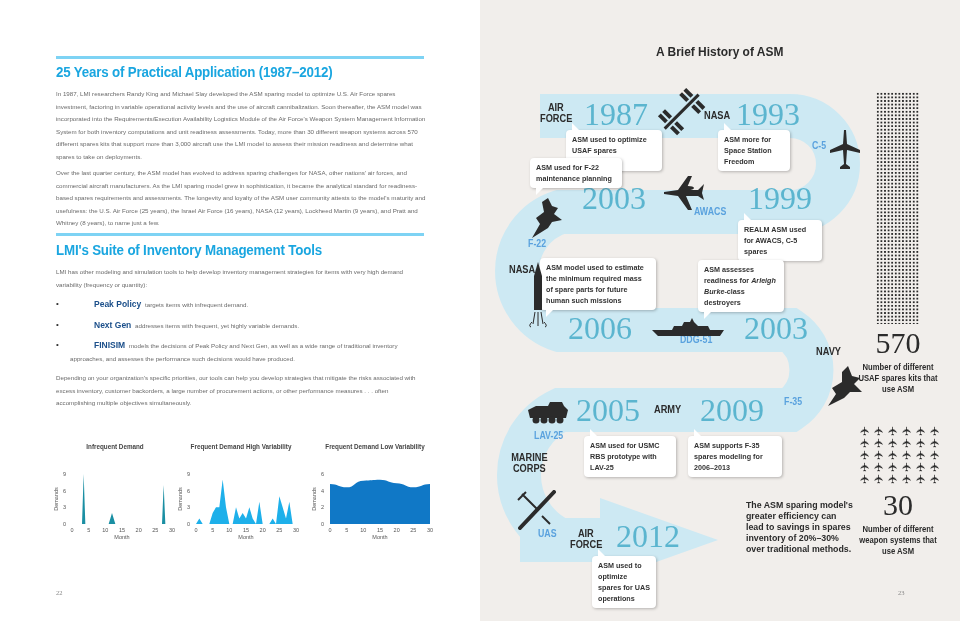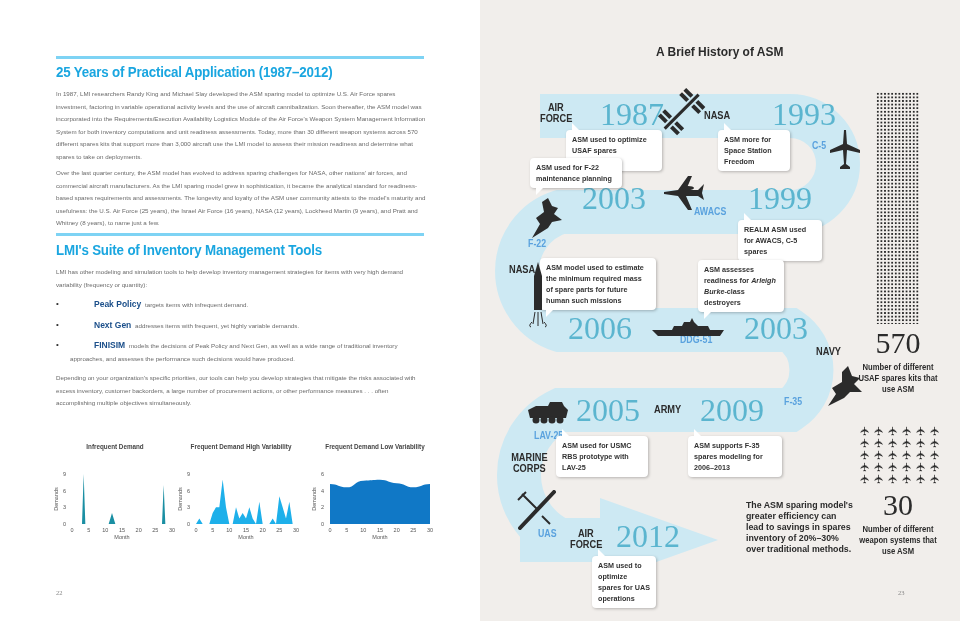--- a/index.html
+++ b/index.html
@@ -108,22 +108,22 @@
 <svg width="960" height="621" style="position:absolute;left:0;top:0">
   <g id="path-g" fill="none" stroke="#cde9f3" stroke-width="44" stroke-linecap="butt">
     <path d="M540 116 L790 116 A48 48 0 0 1 790 212 L560 212 A62 62 0 0 0 560 330 L790 330 A48 48 0 0 1 790 410 L560 410 A72 72 0 0 0 560 540 L560 540"></path>
   </g>
   <path d="M520 518 L600 518 L600 498 L718 540 L600 582 L600 562 L520 562 Z" fill="#cde9f3"></path>
   <rect x="540" y="518" width="80" height="44" fill="#cde9f3"></rect>
 </svg>
 
 <div class="rt-title">A Brief History of ASM</div>
 
-<div class="year" style="left:600px;top:98px">1987</div>
-<div class="year" style="left:772px;top:98px">1993</div>
+<div class="year" style="left:584px;top:98px">1987</div>
+<div class="year" style="left:736px;top:98px">1993</div>
 <div class="year" style="left:748px;top:182px">1999</div>
 <div class="year" style="left:582px;top:182px">2003</div>
 <div class="year" style="left:568px;top:312px">2006</div>
 <div class="year" style="left:744px;top:312px">2003</div>
 <div class="year" style="left:700px;top:394px">2009</div>
 <div class="year" style="left:576px;top:394px">2005</div>
 <div class="year" style="left:616px;top:520px">2012</div>
 
 <div class="org" style="left:540px;top:102px;width:36px">AIR FORCE</div>
 <div class="org" style="left:704px;top:110px">NASA</div>
@@ -140,21 +140,21 @@
 <div class="plat" style="left:784px;top:396px">F-35</div>
 <div class="plat" style="left:534px;top:430px">LAV-25</div>
 <div class="plat" style="left:538px;top:528px">UAS</div>
 
 <div class="bubble b-up" style="left:566px;top:130px;width:84px">ASM used to optimize USAF spares investment</div>
 <div class="bubble b-up" style="left:718px;top:130px;width:60px">ASM more for Space Station Freedom</div>
 <div class="bubble b-down" style="left:530px;top:158px;width:80px">ASM used for F-22 maintenance planning</div>
 <div class="bubble b-up" style="left:738px;top:220px;width:72px">REALM ASM used for AWACS, C-5 spares</div>
 <div class="bubble b-down" style="left:540px;top:258px;width:104px">ASM model used to estimate the minimum required mass of spare parts for future human such missions</div>
 <div class="bubble b-down" style="left:698px;top:260px;width:74px"><span>ASM assesses readiness for </span><i>Arleigh Burke</i><span>-class destroyers</span></div>
-<div class="bubble b-up" style="left:556px;top:436px;width:80px">ASM used for USMC RBS prototype with LAV-25</div>
+<div class="bubble b-up" style="left:584px;top:436px;width:80px">ASM used for USMC RBS prototype with LAV-25</div>
 <div class="bubble b-up" style="left:688px;top:436px;width:82px">ASM supports F-35 spares modeling for 2006–2013</div>
 <div class="bubble b-up" style="left:592px;top:556px;width:52px">ASM used to optimize spares for UAS operations</div>
 
 <svg class="icon" style="left:654px;top:84px" width="56" height="56">
     <g transform="rotate(-45 28 28)" fill="#2b2b2b">
       <rect x="4" y="26" width="48" height="3"></rect>
       <rect x="8" y="14" width="4" height="10"></rect>
       <rect x="14" y="14" width="4" height="10"></rect>
       <rect x="8" y="31" width="4" height="10"></rect>
       <rect x="14" y="31" width="4" height="10"></rect>

